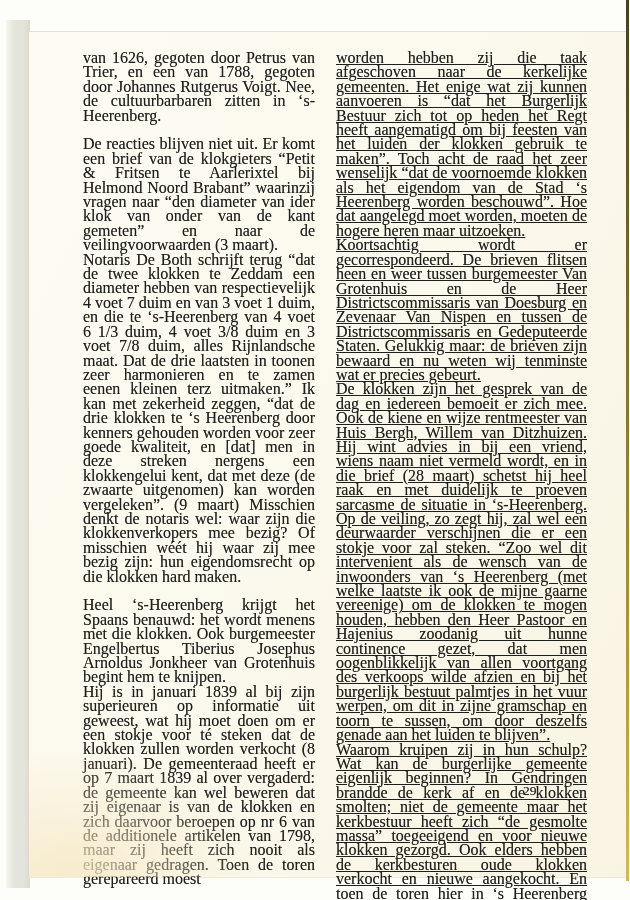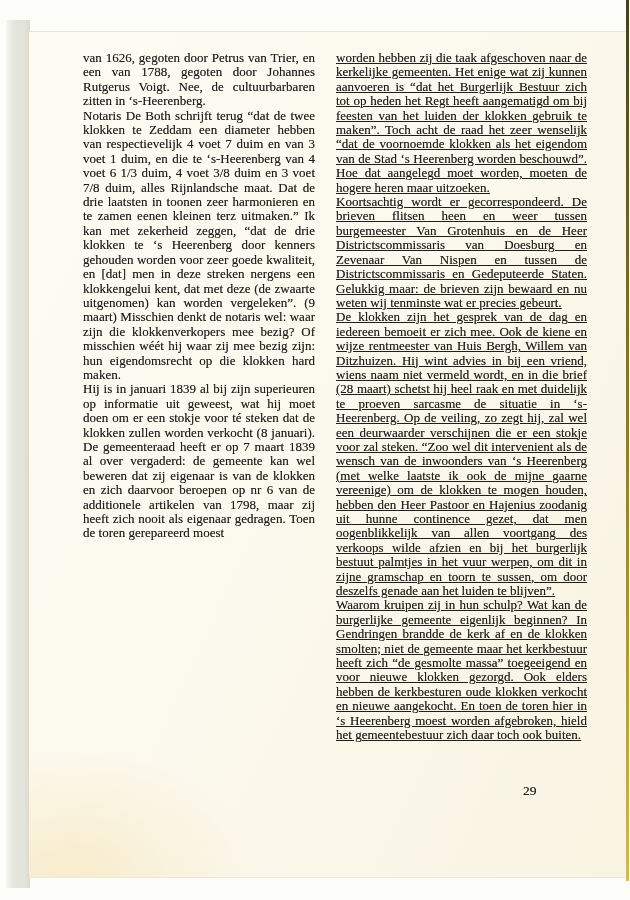--- a/index.html
+++ b/index.html
@@ -50,21 +50,21 @@
     left: 626px;
     top: 0;
     width: 3px;
     height: 881px;
     background: linear-gradient(180deg, #46401c 0%, #6f6220 25%, #8f7d26 50%, #b79d33 78%, #d2bb50 100%);
   }
   .col {
     position: absolute;
     top: 19px;
     font-family: "Liberation Serif", serif;
-    font-size: 13px;
+    font-size: 16px;
     line-height: 14.4px;
     text-align: justify;
     color: #1e1e1c;
     text-shadow: 0 0 0.4px rgba(30,30,28,0.55);
   }
   .col p { margin: 0; }
   .col p.gap { margin-top: 14.4px; }
   .col-left  { left: 54px;  width: 232px; }
   .col-right { left: 307px; width: 251px; text-decoration: underline; }
   .page-number {
@@ -81,21 +81,23 @@
 </style>
 </head>
 <body>
 
 <div class="scan-shadow-left"></div>
 
 <div class="page">
 
   <div class="col col-left">
     <p>van 1626, gegoten door Petrus van Trier, en een van 1788, gegoten door Johannes Rutgerus Voigt. Nee, de cultuurbarbaren zitten in ‘s-Heerenberg.</p>
+    <p class="gap">De reacties blijven niet uit. Er komt een brief van de klokgieters “Petit &amp; Fritsen te Aarlerixtel bij Helmond Noord Brabant” waarinzij vragen naar “den diameter van ider klok van onder van de kant gemeten” en naar de veilingvoorwaarden (3 maart).</p>
     <p>Notaris De Both schrijft terug “dat de twee klokken te Zeddam een diameter hebben van respectievelijk 4 voet 7 duim en van 3 voet 1 duim, en die te ‘s-Heerenberg van 4 voet 6 1/3 duim, 4 voet 3/8 duim en 3 voet 7/8 duim, alles Rijnlandsche maat. Dat de drie laatsten in toonen zeer harmonieren en te zamen eenen kleinen terz uitmaken.” Ik kan met zekerheid zeggen, “dat de drie klokken te ‘s Heerenberg door kenners gehouden worden voor zeer goede kwaliteit, en [dat] men in deze streken nergens een klokkengelui kent, dat met deze (de zwaarte uitgenomen) kan worden vergeleken”. (9 maart) Misschien denkt de notaris wel: waar zijn die klokkenverkopers mee bezig? Of misschien wéét hij waar zij mee bezig zijn: hun eigendomsrecht op die klokken hard maken.</p>
+    <p class="gap">Heel ‘s-Heerenberg krijgt het Spaans benauwd: het wordt menens met die klokken. Ook burgemeester Engelbertus Tiberius Josephus Arnoldus Jonkheer van Grotenhuis begint hem te knijpen.</p>
     <p>Hij is in januari 1839 al bij zijn superieuren op informatie uit geweest, wat hij moet doen om er een stokje voor té steken dat de klokken zullen worden verkocht (8 januari). De gemeenteraad heeft er op 7 maart 1839 al over vergaderd: de gemeente kan wel beweren dat zij eigenaar is van de klokken en zich daarvoor beroepen op nr 6 van de additionele artikelen van 1798, maar zij heeft zich nooit als eigenaar gedragen. Toen de toren gerepareerd moest</p>
   </div>
 
   <div class="col col-right">
     <p>worden hebben zij die taak afgeschoven naar de kerkelijke gemeenten. Het enige wat zij kunnen aanvoeren is “dat het Burgerlijk Bestuur zich tot op heden het Regt heeft aangematigd om bij feesten van het luiden der klokken gebruik te maken”. Toch acht de raad het zeer wenselijk “dat de voornoemde klokken als het eigendom van de Stad ‘s Heerenberg worden beschouwd”. Hoe dat aangelegd moet worden, moeten de hogere heren maar uitzoeken.</p>
     <p>Koortsachtig wordt er gecorrespondeerd. De brieven flitsen heen en weer tussen burgemeester Van Grotenhuis en de Heer Districtscommissaris van Doesburg en Zevenaar Van Nispen en tussen de Districtscommissaris en Gedeputeerde Staten. Gelukkig maar: de brieven zijn bewaard en nu weten wij tenminste wat er precies gebeurt.</p>
     <p>De klokken zijn het gesprek van de dag en iedereen bemoeit er zich mee. Ook de kiene en wijze rentmeester van Huis Bergh, Willem van Ditzhuizen. Hij wint advies in bij een vriend, wiens naam niet vermeld wordt, en in die brief (28 maart) schetst hij heel raak en met duidelijk te proeven sarcasme de situatie in ‘s-Heerenberg. Op de veiling, zo zegt hij, zal wel een deurwaarder verschijnen die er een stokje voor zal steken. “Zoo wel dit intervenient als de wensch van de inwoonders van ‘s Heerenberg (met welke laatste ik ook de mijne gaarne vereenige) om de klokken te mogen houden, hebben den Heer Pastoor en Hajenius zoodanig uit hunne continence gezet, dat men oogenblikkelijk van allen voortgang des verkoops wilde afzien en bij het burgerlijk bestuut palmtjes in het vuur werpen, om dit in zijne gramschap en toorn te sussen, om door deszelfs genade aan het luiden te blijven”.</p>
     <p>Waarom kruipen zij in hun schulp? Wat kan de burgerlijke gemeente eigenlijk beginnen? In Gendringen brandde de kerk af en de klokken smolten; niet de gemeente maar het kerkbestuur heeft zich “de gesmolte massa” toegeeigend en voor nieuwe klokken gezorgd. Ook elders hebben de kerkbesturen oude klokken verkocht en nieuwe aangekocht. En toen de toren hier in ‘s Heerenberg moest worden afgebroken, hield het gemeentebestuur zich daar toch ook buiten.</p>
   </div>
 

